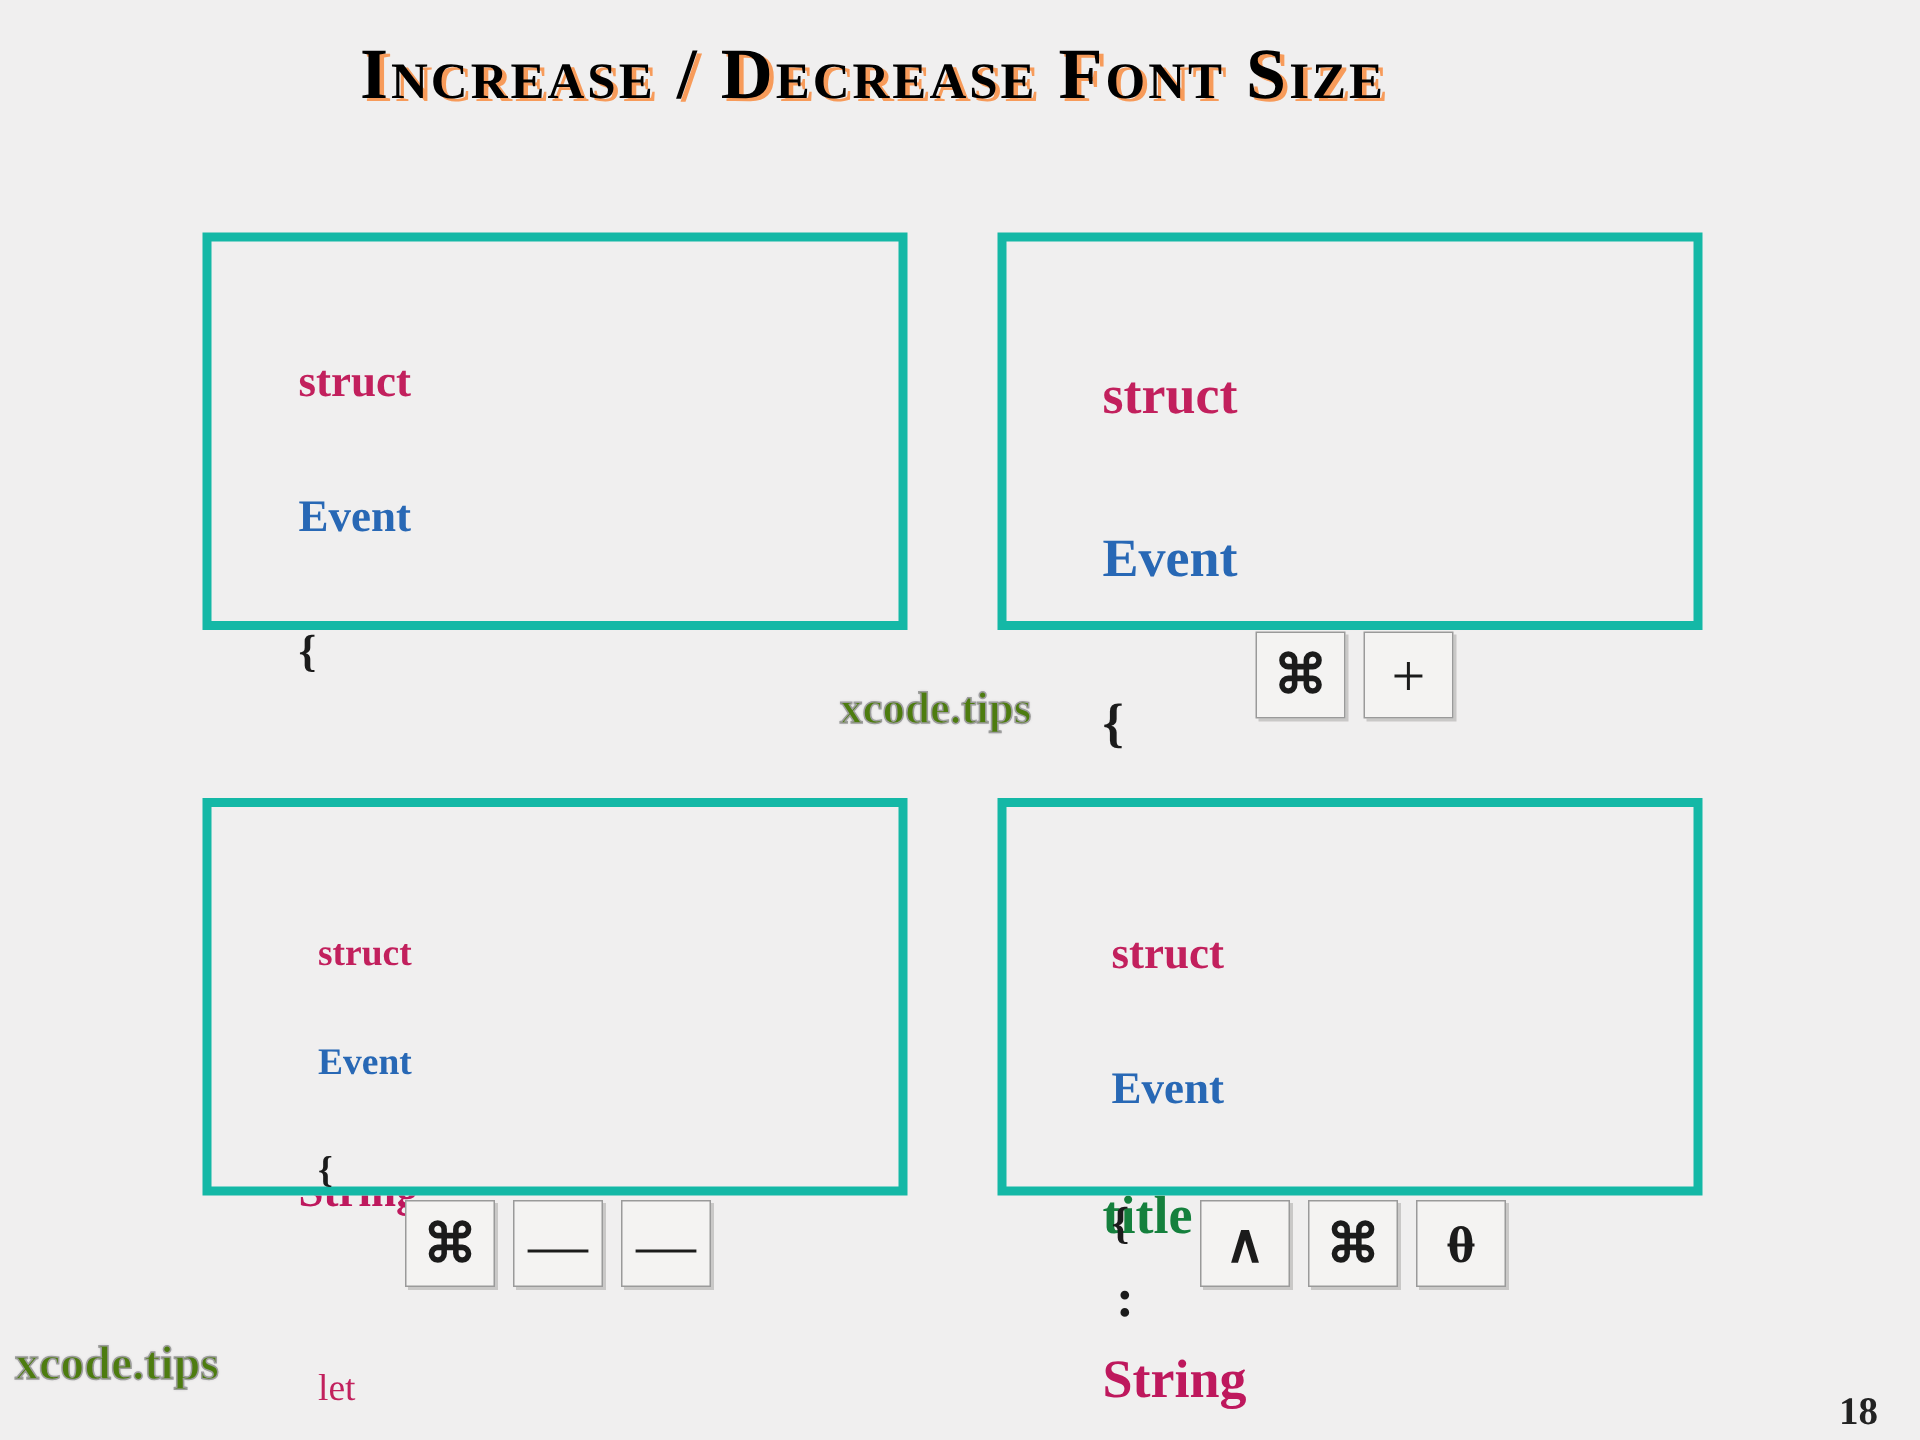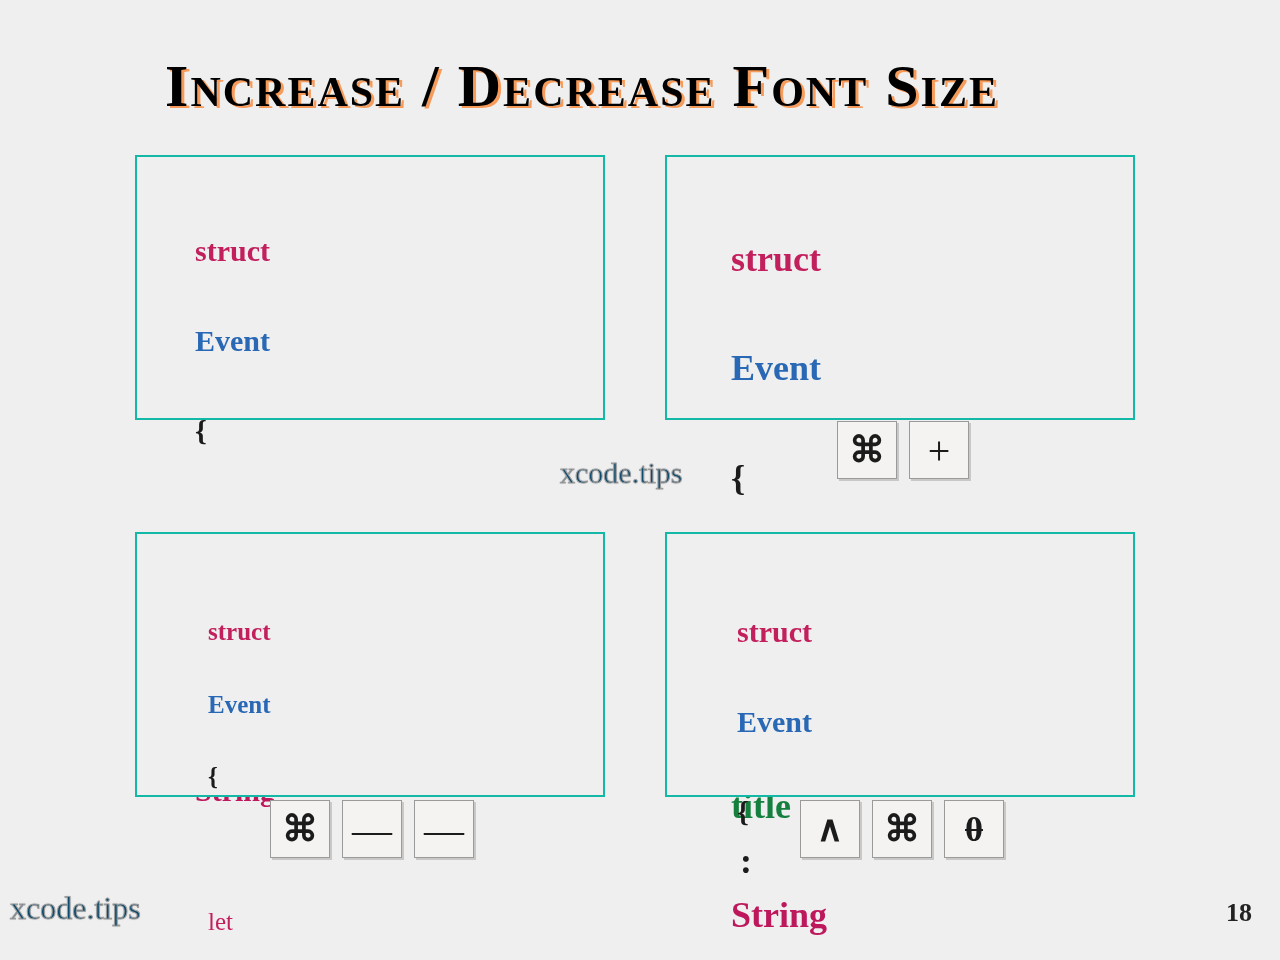--- a/index.html
+++ b/index.html
@@ -12,33 +12,32 @@
     color: #1b1b1b;
     overflow: hidden;
   }
 
   .title {
     position: absolute;
     top: 22px;
     left: 0;
     width: 1164px;
     text-align: center;
-    font-size: 60px;
+    font-size: 48px;
     font-weight: 900;
     letter-spacing: 2px;
     font-variant: small-caps;
     color: #000;
     text-shadow: 3px 2px 0 #f79b5a;
-    margin-top: 30px;
   }
 
   .panel {
     position: absolute;
     background: #f0efef;
-    border: 2px solid #14b8a6;
+    border: 6px solid #14b8a6;
     box-sizing: border-box;
     padding: 26px 28px;
     font-family: "Comic Sans MS", cursive;
   }
 
   .code-line { white-space: pre; }
   .indent { display:inline-block; width: 30px; }
 
   .kw-struct { color: #c2205d; font-weight: 600; }
   .type-name { color: #2868b5; font-weight: 600; }
@@ -50,30 +49,30 @@
 
   
   #p-tl { left:135px; top:155px; width:470px; height:265px; font-size:30px; line-height:1.5; }
   #p-tr { left:665px; top:155px; width:470px; height:265px; font-size:36px; line-height:1.52; padding:20px 28px; }
   #p-bl { left:135px; top:532px; width:470px; height:265px; font-size:25px; line-height:1.45; padding:44px 46px; }
   #p-br { left:665px; top:532px; width:470px; height:265px; font-size:30px; line-height:1.5; padding:30px 40px; }
 
   .watermark {
     position:absolute;
     font-family: "Comic Sans MS", cursive;
-    font-weight:400;
-    color:#0c4a6e;
+    font-weight:700;
+    color:#4d7c0f;
     -webkit-text-stroke: 1px #9c9c9c;
     text-shadow: 0 0 2px #bbb;
   }
   #wm-center { left:560px; top:456px; font-size:30px; }
   #wm-corner { left:10px;  top:890px; font-size:32px; }
 
   .page-number {
-    position:absolute; right:28px; bottom:32px;
+    position:absolute; right:28px; bottom:4px;
     font-size:26px; font-weight:700; color:#222;
   }
 
   .shortcut-row { position:absolute; display:flex; gap:12px; }
   .key {
     width:58px; height:56px;
     border:1px solid #9a9a9a;
     background:#f4f3f2;
     box-shadow: 2px 2px 0 #c9c8c7;
     display:flex; align-items:center; justify-content:center;

